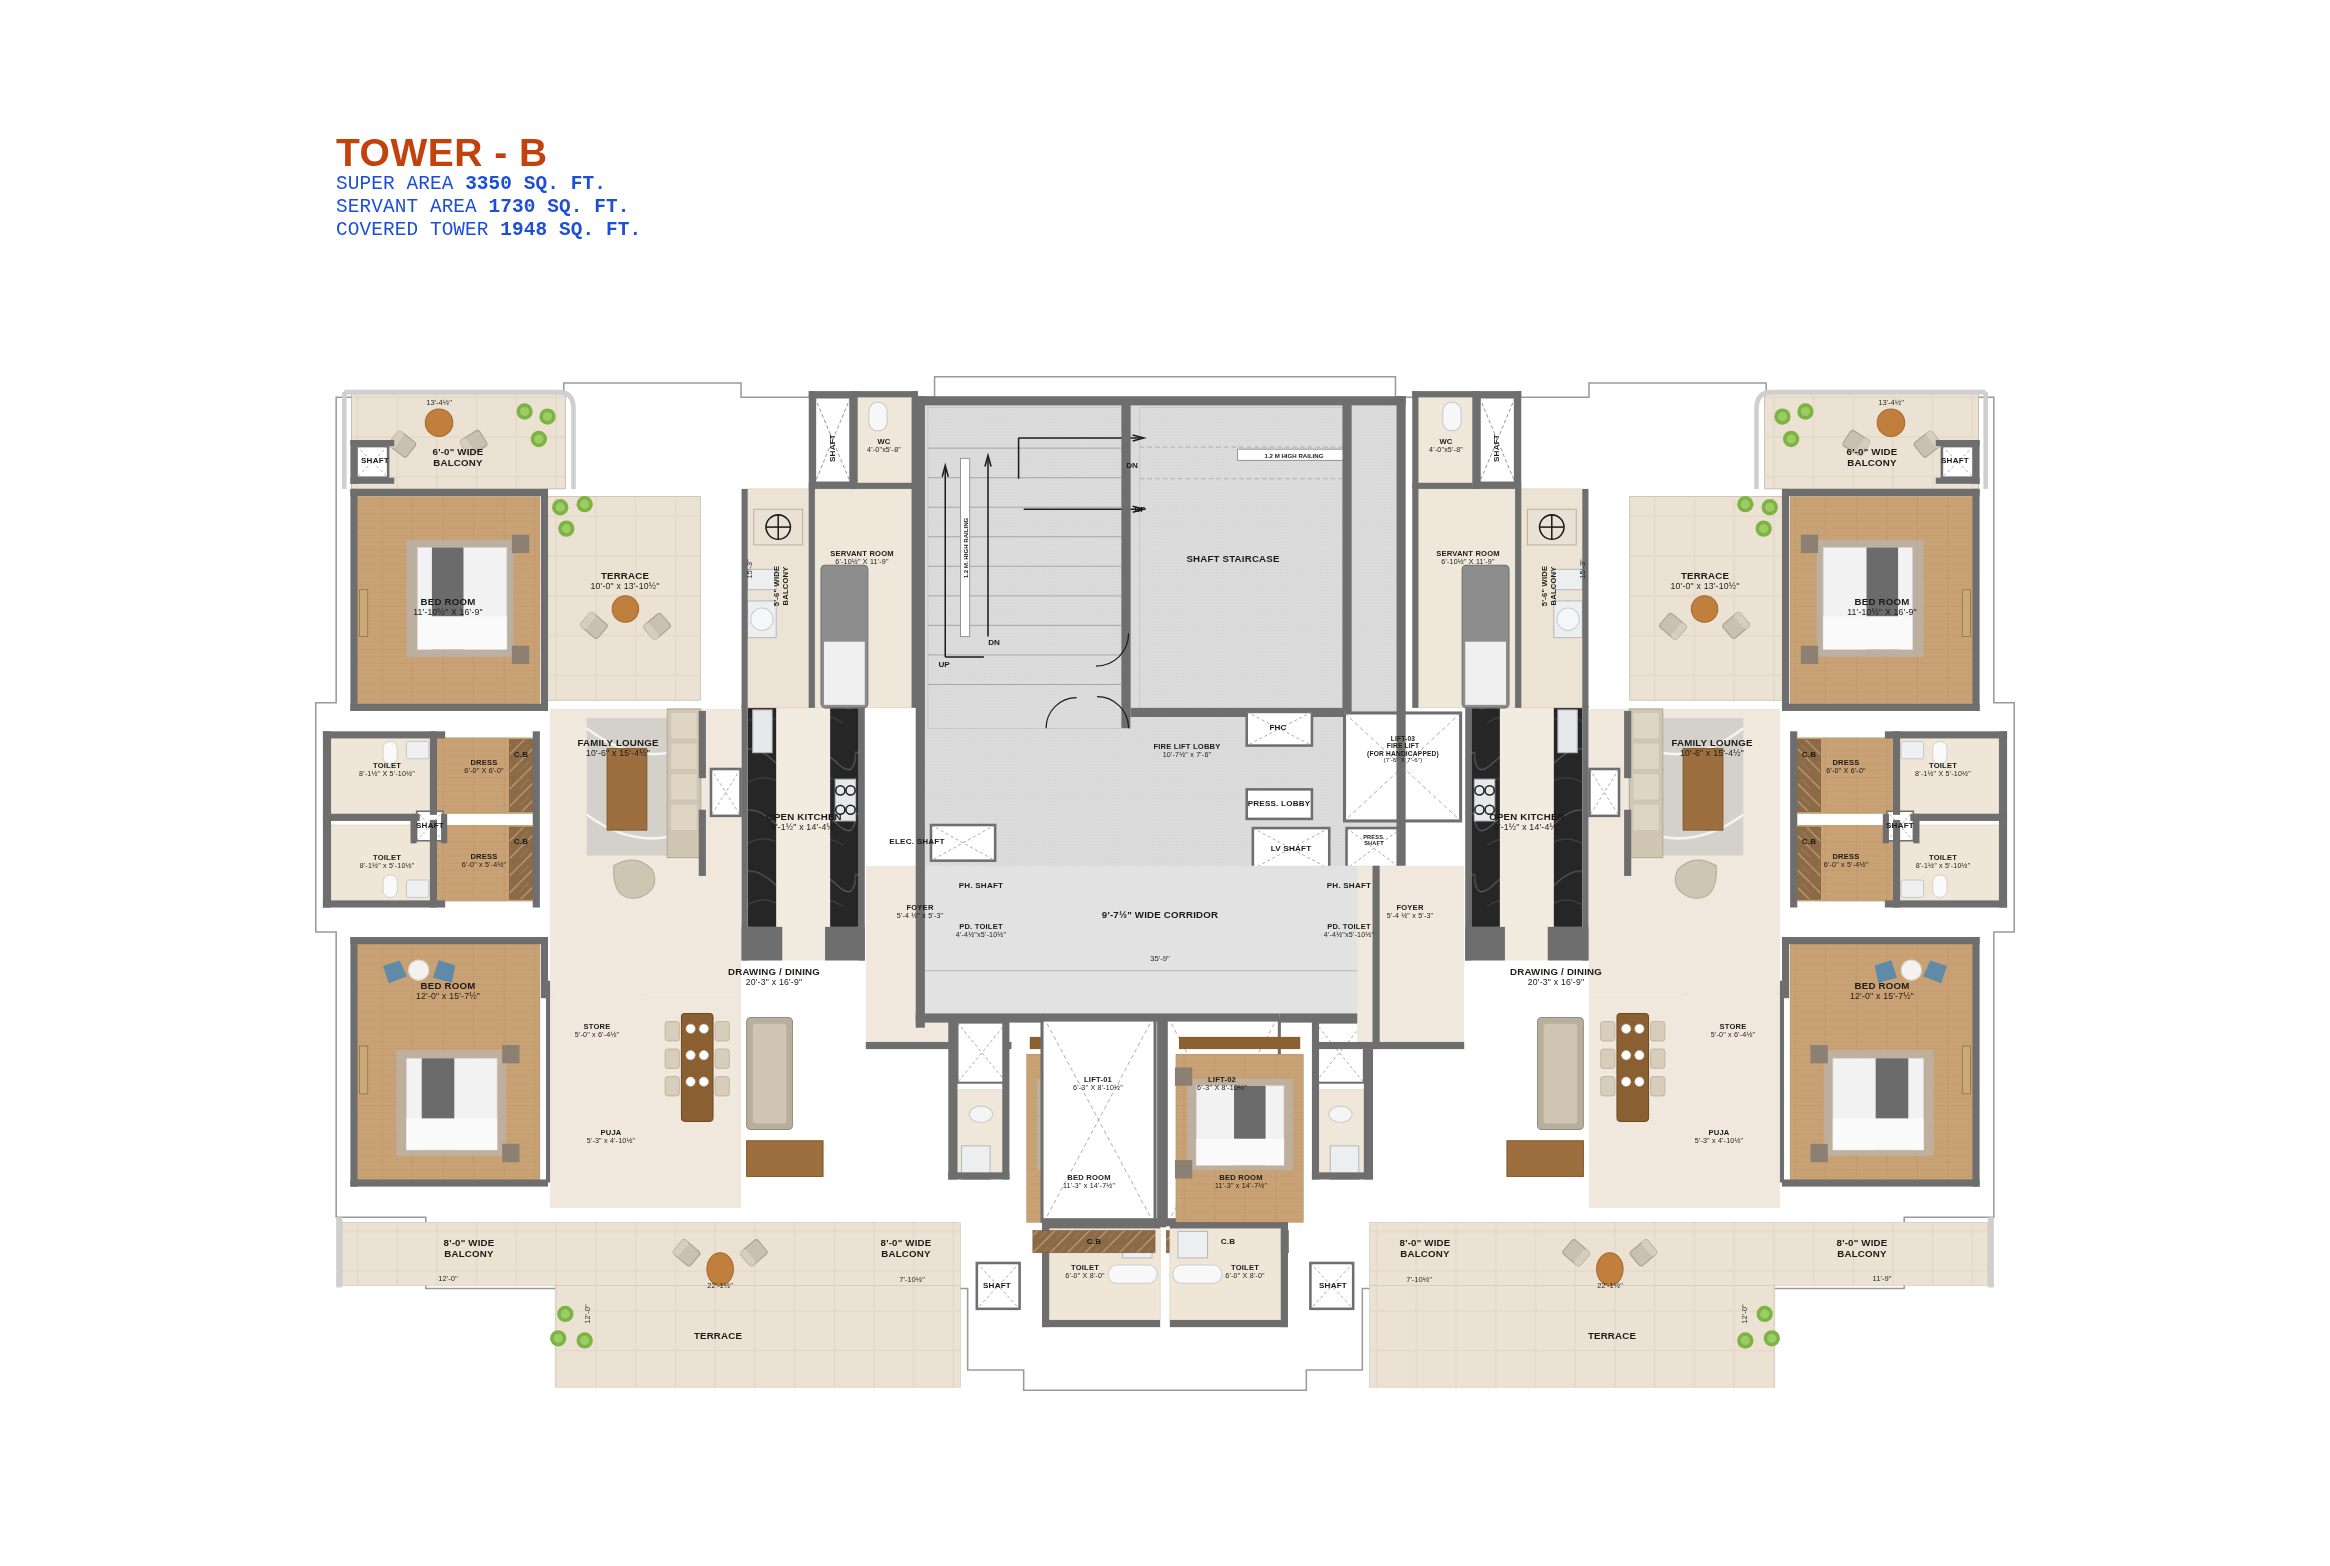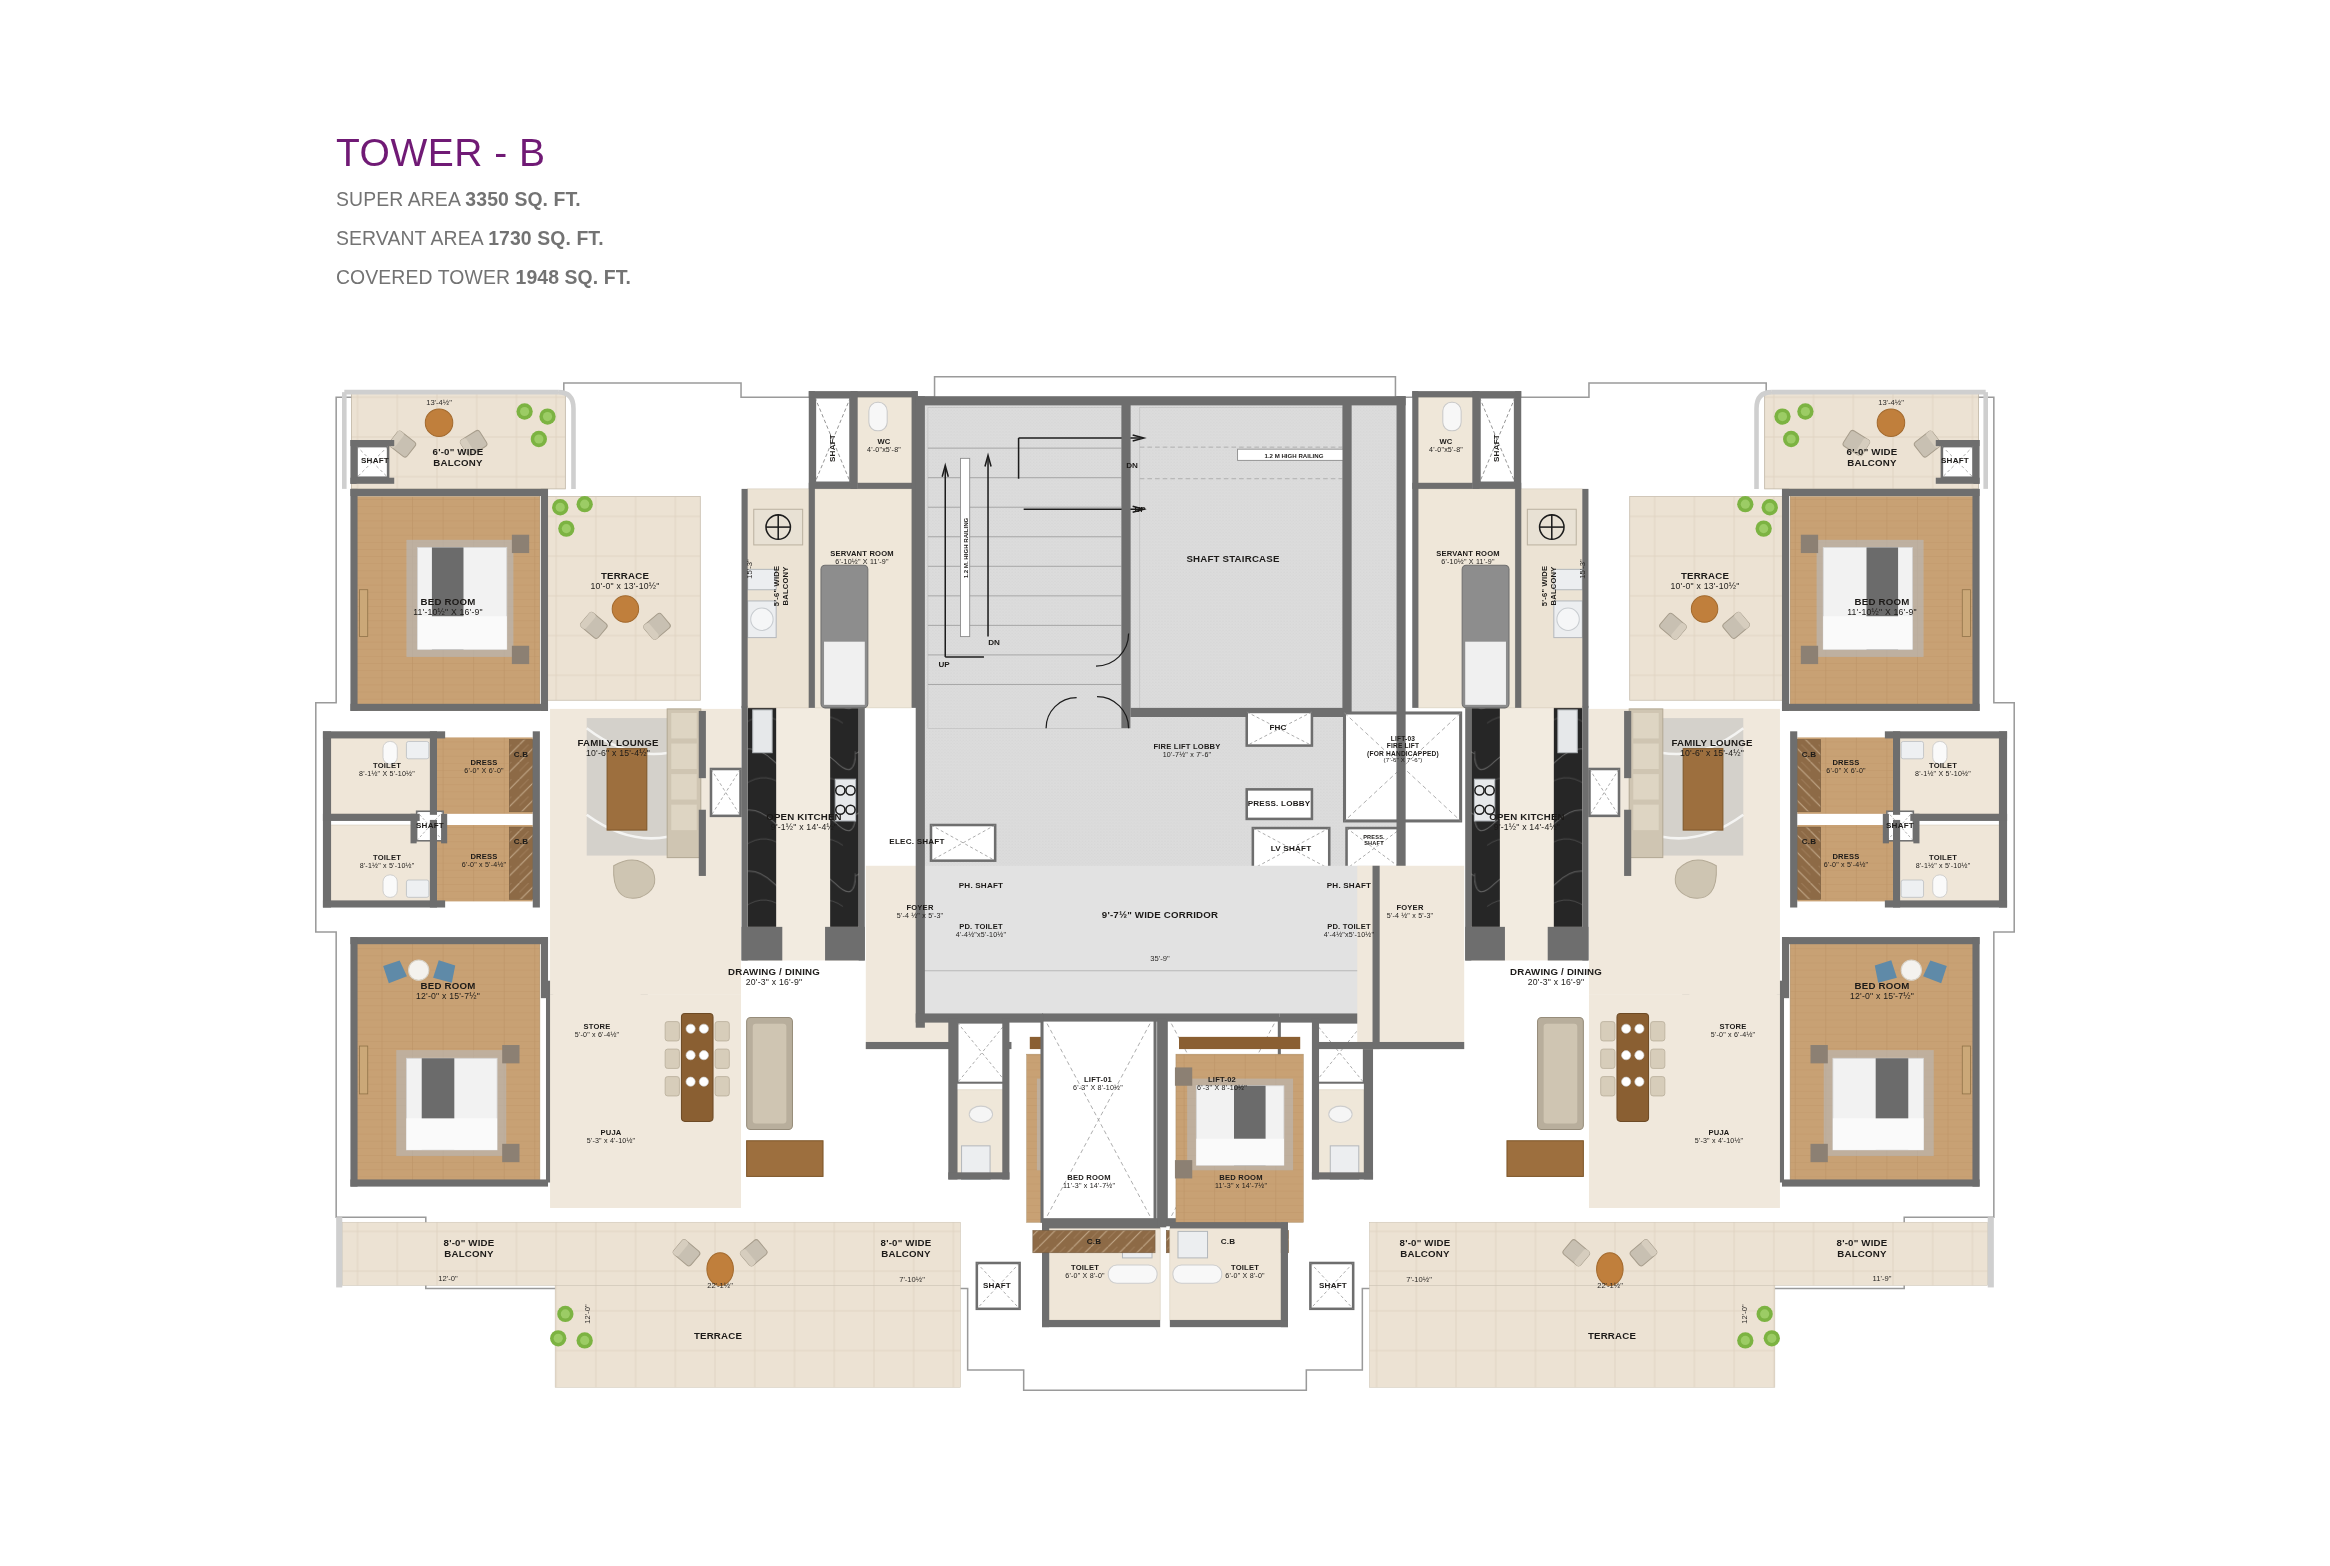--- a/index.html
+++ b/index.html
@@ -1,24 +1,24 @@
 <!DOCTYPE html>
 <html style="font-size:8.1px"><head>
 <meta charset="utf-8">
 <style>
   html,body{margin:0;padding:0;background:#ffffff;}
   body{width:2330px;height:1566px;position:relative;overflow:hidden;
        font-family:"Liberation Sans", sans-serif;color:#231f20;}
 
   
   #titleblock{position:absolute;left:336px;top:133px;}
-  .t-tower{font-size:39px;letter-spacing:0.5px;font-weight:400;color:#701a75;line-height:1.0;}
+  .t-tower{font-size:39px;letter-spacing:0.5px;font-weight:700;color:#c2410c;line-height:1.0;}
   .t-main{font-size:44px;font-weight:400;color:#b9862f;line-height:1.12;margin-top:7.1px;letter-spacing:0.3px;}
   .t-unit{font-size:26.5px;font-weight:700;color:#b9862f;margin-top:7.1px;letter-spacing:0.2px;}
-  .t-area{font-size:19.4px;font-weight:400;color:#737373;margin-top:16px;letter-spacing:0.1px;}
+  .t-area{font-size:19.4px;font-weight:400;color:#1d4ed8;margin-top:1px;letter-spacing:0.1px;font-family:Liberation Mono, monospace;}
   .t-area b{font-weight:700;}
 
   
   #plan{position:absolute;left:0;top:0;width:2330px;height:1566px;}
   #plan svg{position:absolute;left:0;top:0;}
 
   
   .lbl{position:absolute;text-align:center;font-weight:700;color:#1c1a18;
        line-height:1.12;white-space:nowrap;transform:translate(-50%,-50%);
        letter-spacing:0.2px;}

